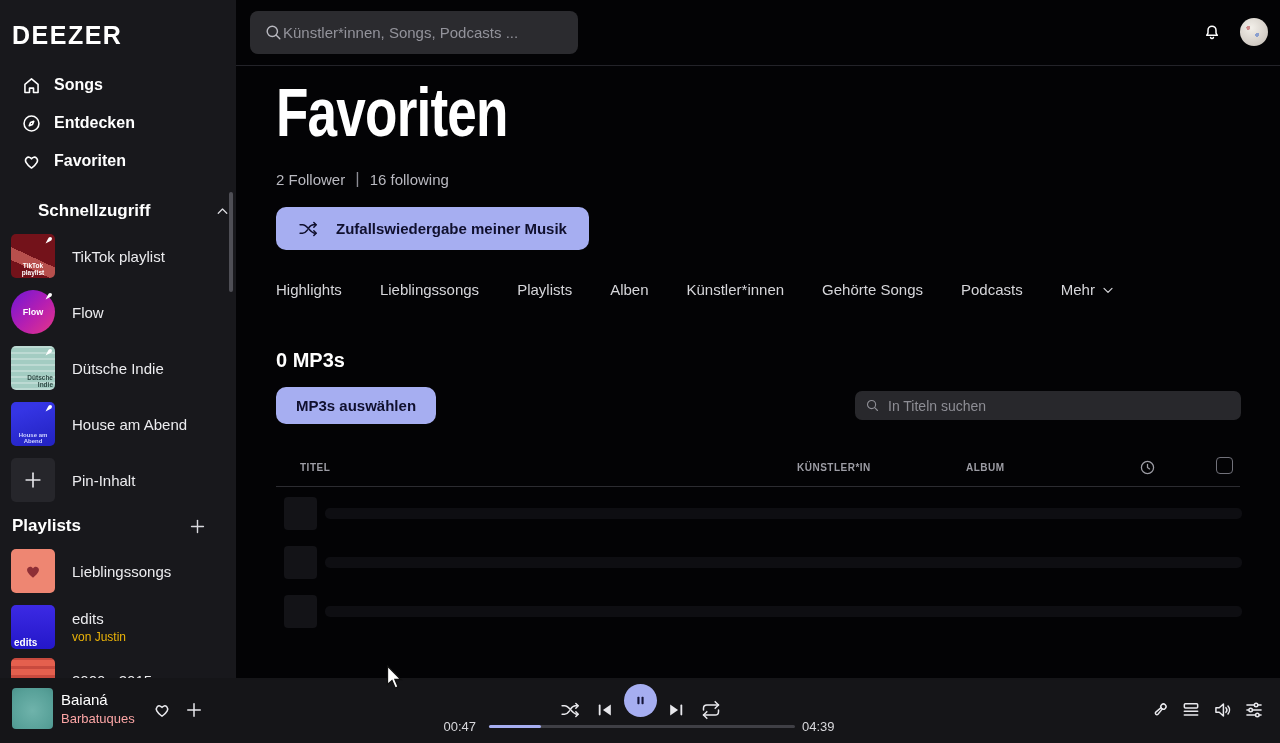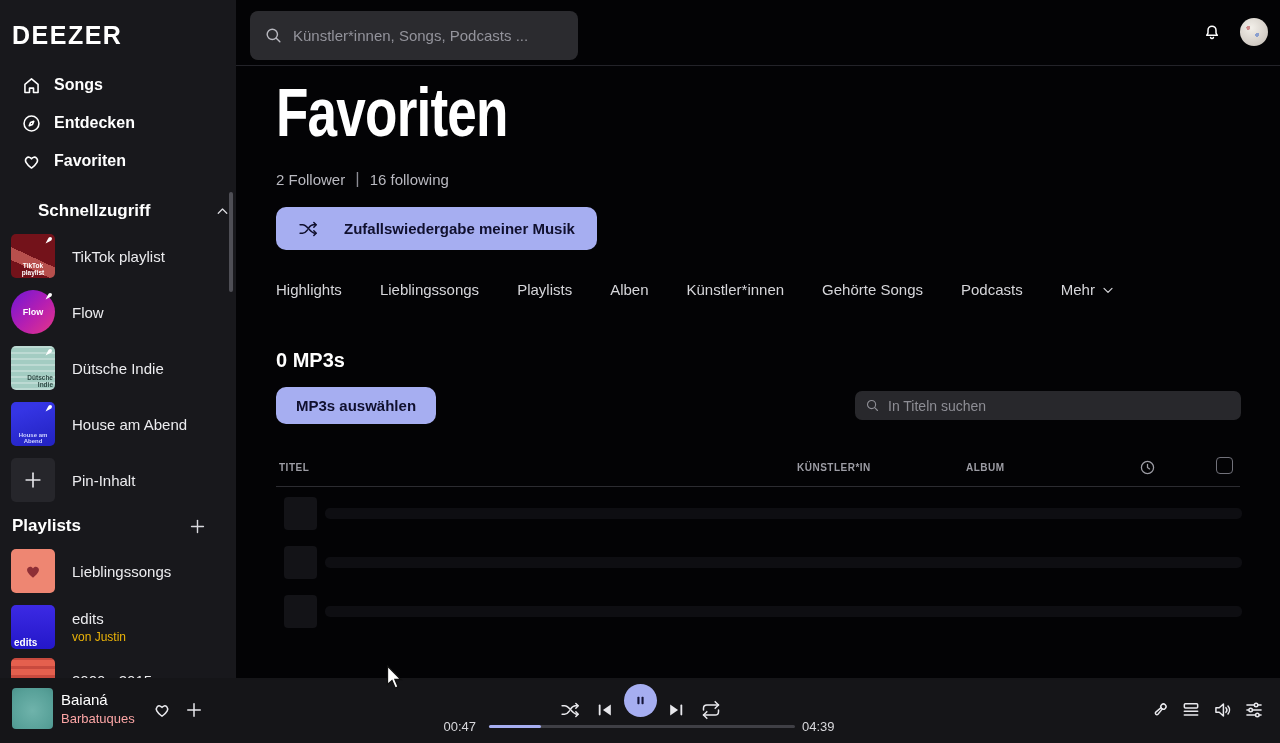--- a/index.html
+++ b/index.html
@@ -34,44 +34,44 @@
   .th-pin { background:#26262b; display:flex; align-items:center; justify-content:center; color:#e4e4e8; }
   .th-liebe { background:#ee8672; display:flex; align-items:center; justify-content:center; }
   .th-edits { background:linear-gradient(180deg,#3c2ae4,#2417c9); }
   .th-edits .art-txt { text-align:left; padding-left:3px; font-size:10px; bottom:1px; }
   .th-2000 { background:repeating-linear-gradient(0deg,#e4604e 0 6px,#c84a3e 6px 9px); }
   .side-scrollbar { position:absolute; left:229px; top:192px; width:4px; height:100px; border-radius:2px; background:#4e4e55; }
 
   
   .main { position:absolute; left:236px; top:0; width:1044px; height:678px; background:#030305; }
   .topbar { position:absolute; left:0; top:0; width:100%; height:66px; border-bottom:1px solid #232329; }
-  .search-box { position:absolute; left:14px; top:11px; width:328px; height:49px; background:#2b2b2f; border-radius:8px; display:flex; align-items:center; padding-left:14px; gap:10px; color:#b9b9c0; }
+  .search-box { position:absolute; left:14px; top:11px; width:328px; height:43px; background:#2b2b2f; border-radius:8px; display:flex; align-items:center; padding-left:14px; color:#b9b9c0; }
   .search-box input { flex:1; background:transparent; border:none; outline:none; color:#e8e8ec; font-size:15px; font-family:inherit; }
   .search-box input::placeholder { color:#93939b; }
   .bell { position:absolute; left:966px; top:22px; color:#fff; cursor:pointer; }
   .avatar { position:absolute; left:1004px; top:18px; width:28px; height:28px; border-radius:50%;
     background:radial-gradient(4px 4px at 30% 35%, #cf8a8a 50%, rgba(0,0,0,0) 51%),
                radial-gradient(4px 4px at 62% 60%, #8a9fcf 50%, rgba(0,0,0,0) 51%),
                radial-gradient(circle at 40% 35%, #f3f0ea, #d4cec7 65%, #bdb6ae); cursor:pointer; }
   .page-title { position:absolute; left:40px; top:80px; color:#fff; font-size:68px; line-height:0.95; font-weight:900; letter-spacing:-1px; transform:scaleX(.78); transform-origin:left top; white-space:nowrap; }
   .stats { position:absolute; left:40px; top:169px; display:flex; align-items:center; gap:10px; color:#b9b9c0; font-size:15px; }
   .stats .sep { color:#8c8c94; font-size:17px; }
-  .btn { display:inline-flex; align-items:center; gap:26px; background:#a6aef1; color:#10102e; font-weight:700; font-size:15px; border:none; border-radius:10px; cursor:pointer; font-family:inherit; }
+  .btn { display:inline-flex; align-items:center; gap:18px; background:#a6aef1; color:#10102e; font-weight:700; font-size:15px; border:none; border-radius:10px; cursor:pointer; font-family:inherit; }
   .shuffle-btn { position:absolute; left:40px; top:207px; height:43px; padding:0 22px; }
   .tabs { position:absolute; left:40px; top:281px; display:flex; gap:38px; color:#d6d6da; font-size:15px; }
   .tab { cursor:pointer; white-space:nowrap; }
   .tab-more { display:flex; align-items:center; gap:5px; cursor:pointer; }
   .mp3-heading { position:absolute; left:40px; top:349px; color:#fff; font-size:20px; font-weight:800; }
   .select-btn { position:absolute; left:40px; top:387px; height:37px; padding:0 20px; }
   .title-search { position:absolute; left:619px; top:391px; width:386px; height:29px; background:#28282c; border-radius:7px; display:flex; align-items:center; padding-left:10px; gap:8px; color:#8e8e95; }
   .title-search input { flex:1; background:transparent; border:none; outline:none; color:#eab308; font-size:14px; font-family:inherit; }
   .title-search input::placeholder { color:#8e8e95; }
   .thead { position:absolute; left:40px; top:452px; width:964px; height:35px; border-bottom:1px solid #2c2c31; color:#9d9da5; font-size:10px; font-weight:700; letter-spacing:.5px; }
   .thead .col { position:absolute; top:10px; }
-  .col-title { left:3px; } .col-artist { left:521px; } .col-album { left:690px; }
+  .col-title { left:24px; } .col-artist { left:521px; } .col-album { left:690px; }
   .col-clock { position:absolute; left:863px; top:7px; }
   .col-check { position:absolute; left:940px; top:5px; width:17px; height:17px; border:1.5px solid #71717a; border-radius:4px; cursor:pointer; }
   .srow { position:absolute; left:40px; width:964px; height:33px; }
   .srow .sq { position:absolute; left:8px; top:0; width:33px; height:33px; border-radius:4px; background:#131317; }
   .srow .bar { position:absolute; left:49px; top:11px; width:917px; height:11px; border-radius:5px; background:#0e0e12; }
 
   
   .player { position:absolute; left:0; top:678px; width:1280px; height:65px; background:#151518; color:#e8e8ec; }
   .pl-thumb { position:absolute; left:12px; top:10px; width:41px; height:41px; border-radius:4px; background:radial-gradient(circle at 50% 55%, #6fb3ab, #57a098 70%, #4c938c); }
   .pl-title { position:absolute; left:61px; top:13px; font-size:15px; color:#fff; }

